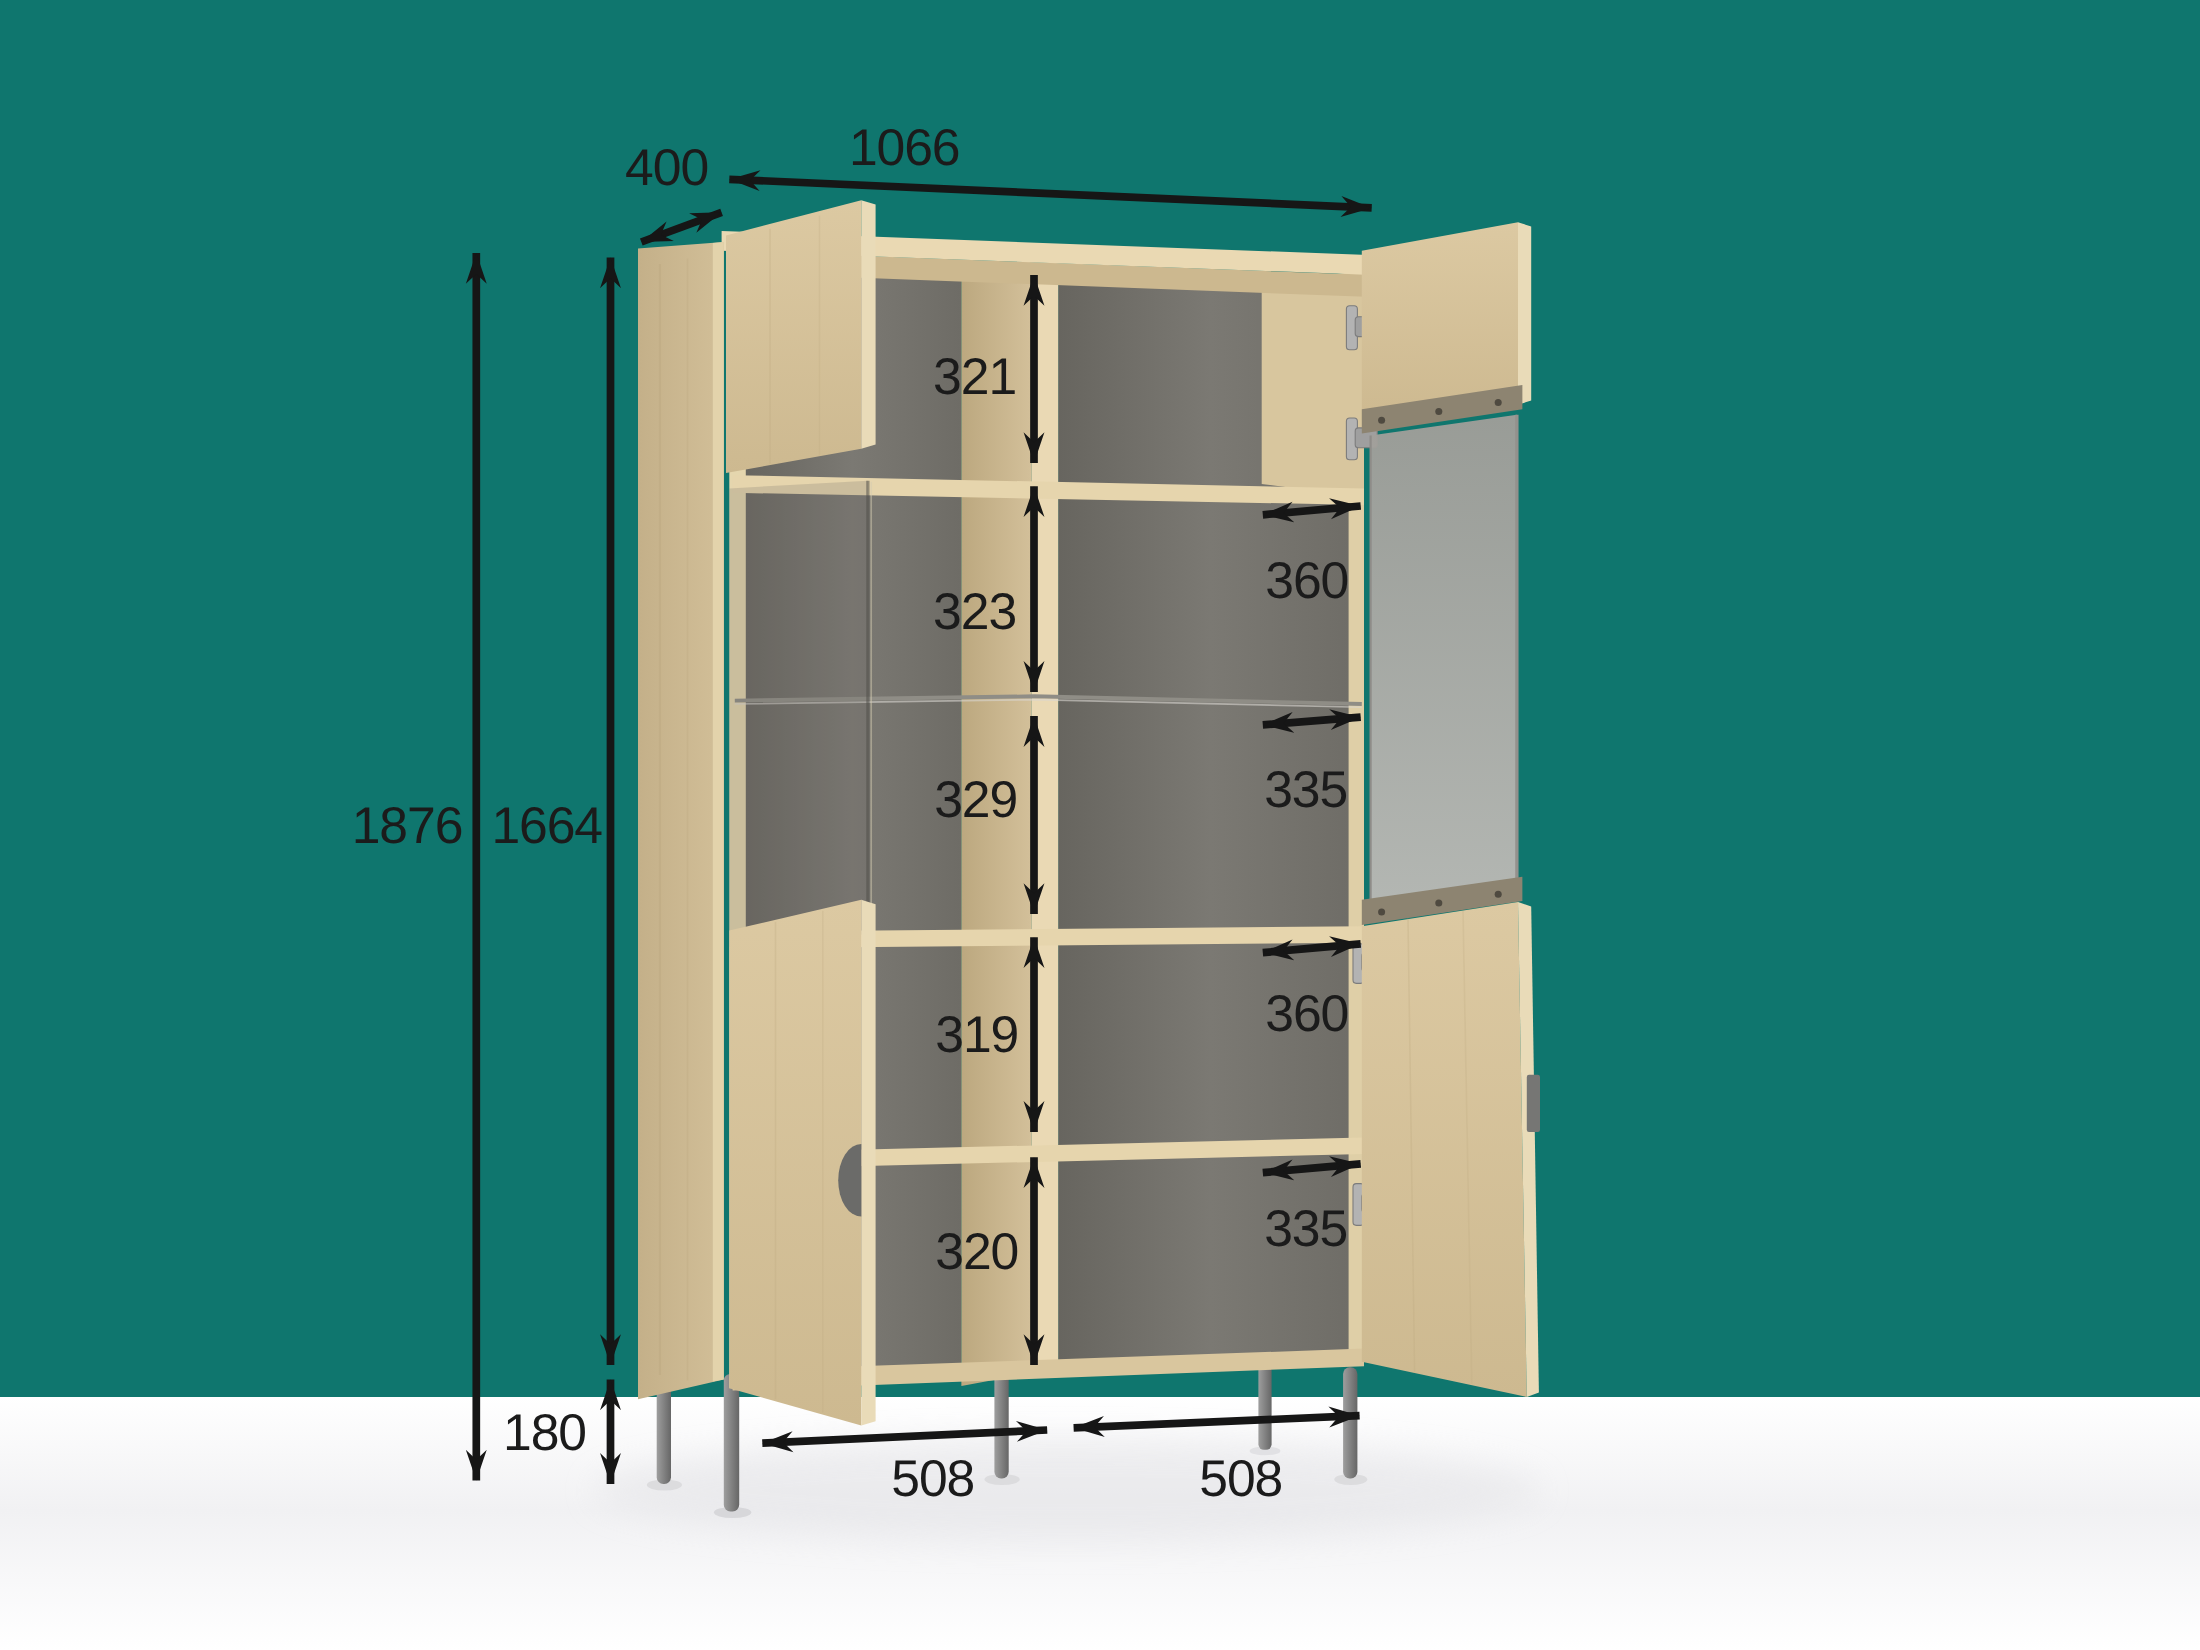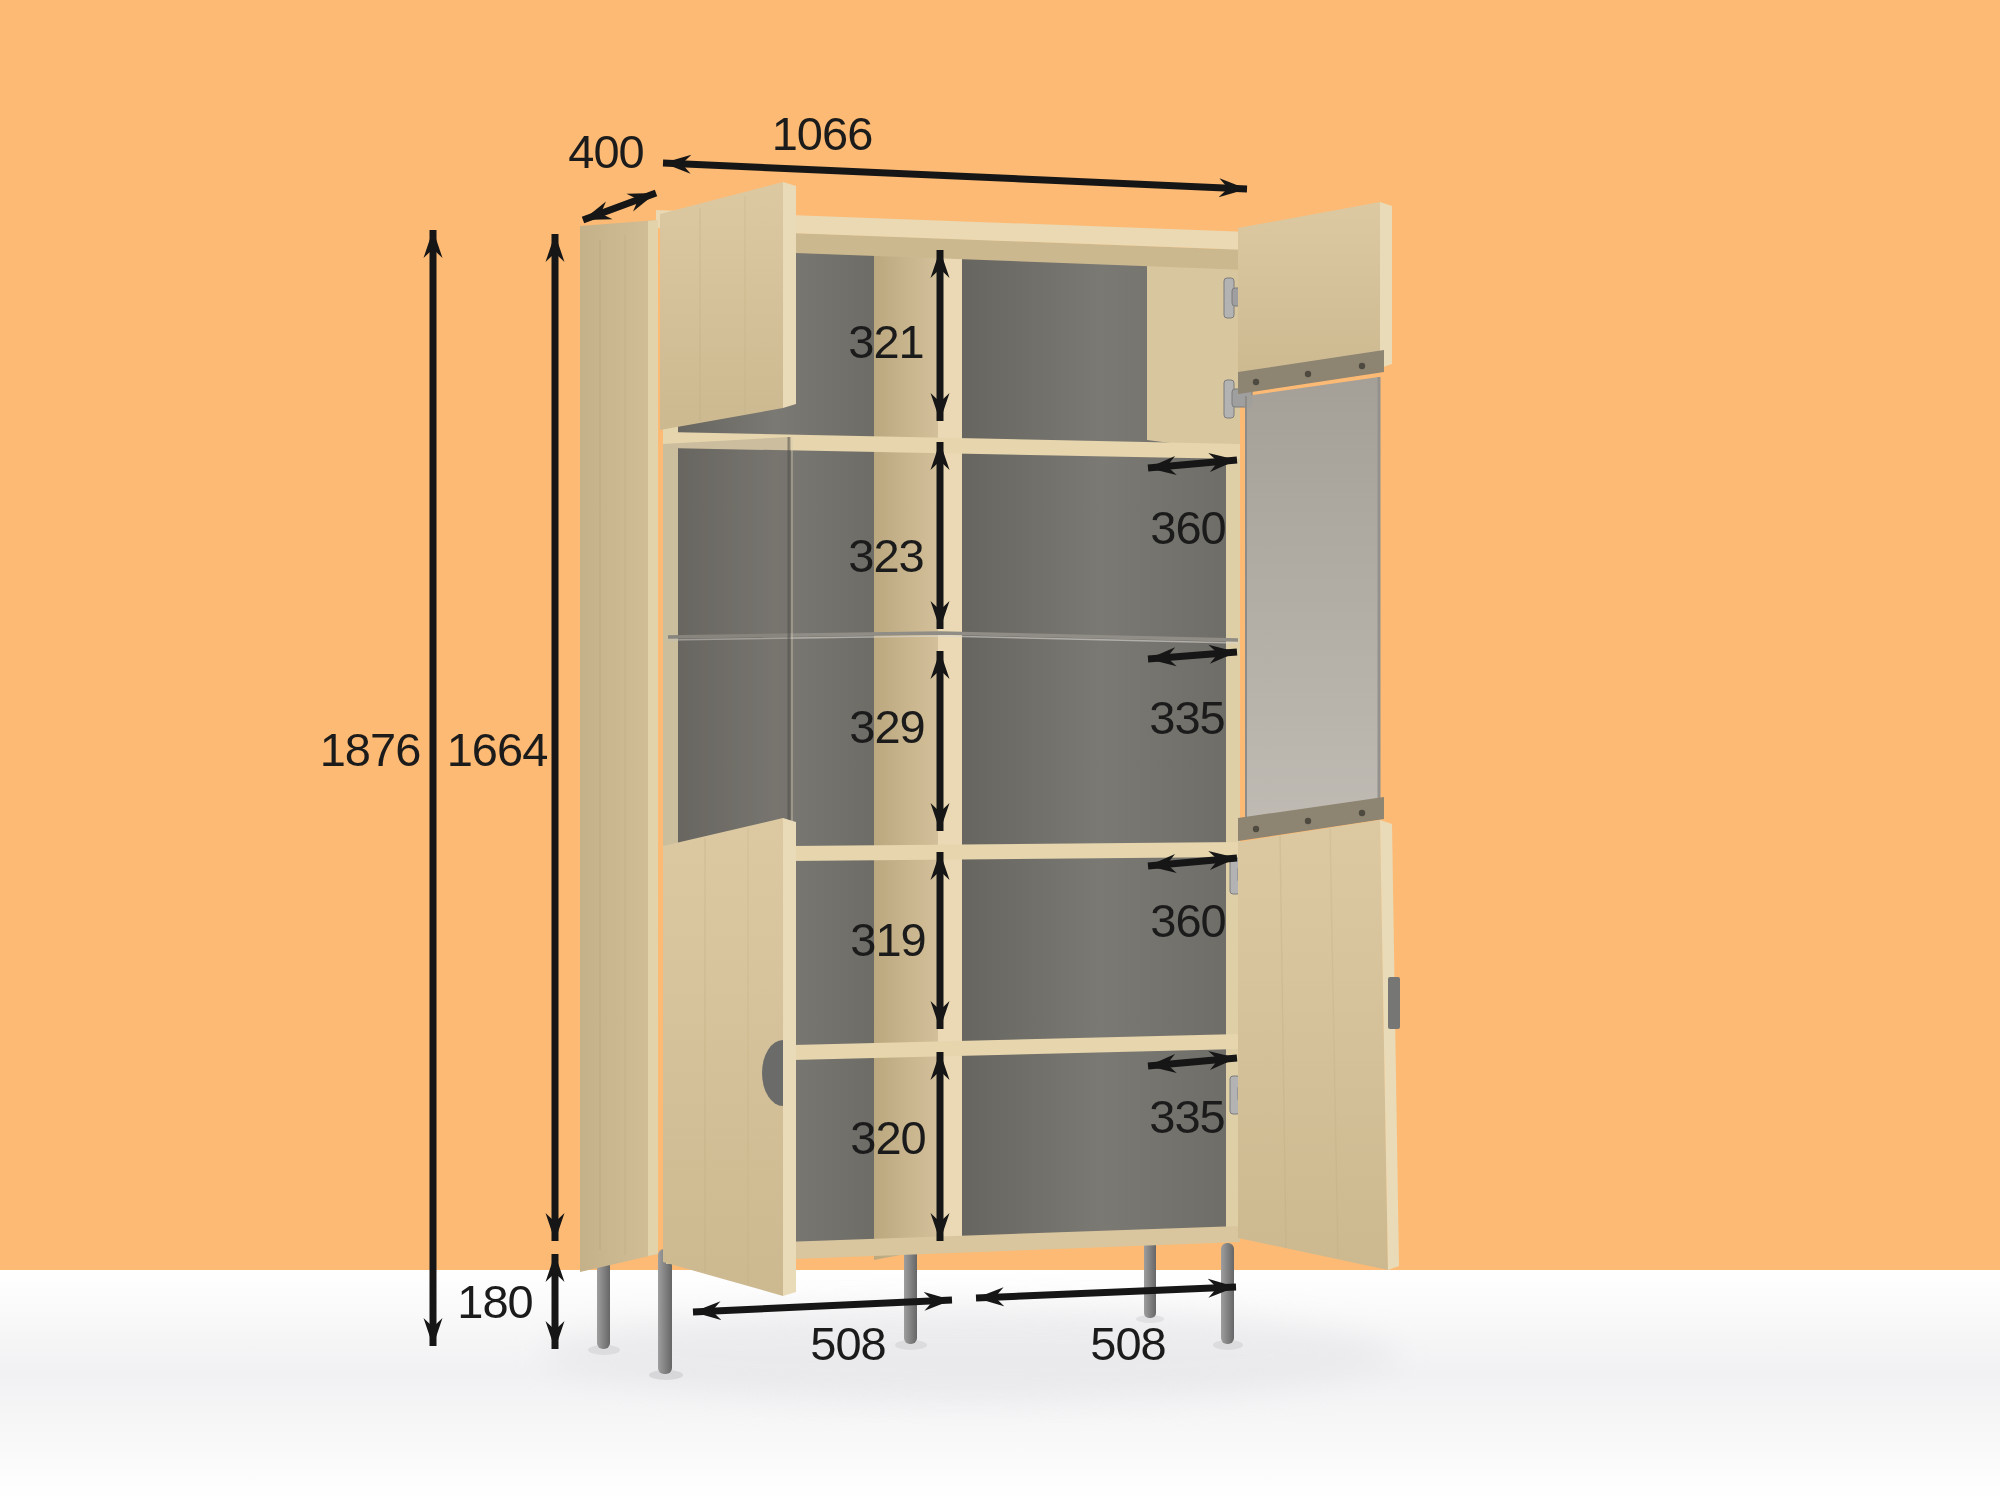--- a/index.html
+++ b/index.html
@@ -1,16 +1,16 @@
 <!DOCTYPE html>
 <html><head>
 <meta charset="utf-8">
 <style>
   html,body{margin:0;padding:0;background:#ffffff;}
-  .stage{position:relative;width:2000px;height:1500px;background:#fdba74;overflow:hidden;
+  .stage{position:relative;width:2000px;height:1500px;background:#0f766e;overflow:hidden;
          font-family:"Liberation Sans","DejaVu Sans",sans-serif;}
   svg{display:block;}
   text.dim{font-family:"Liberation Sans","DejaVu Sans",sans-serif;
            font-size:47px;fill:#1b1b1b;letter-spacing:-1px;}
   .arrow{stroke:#161616;stroke-width:7;fill:none;}
 </style>
 </head>
 <body>
 
 <div class="stage">

